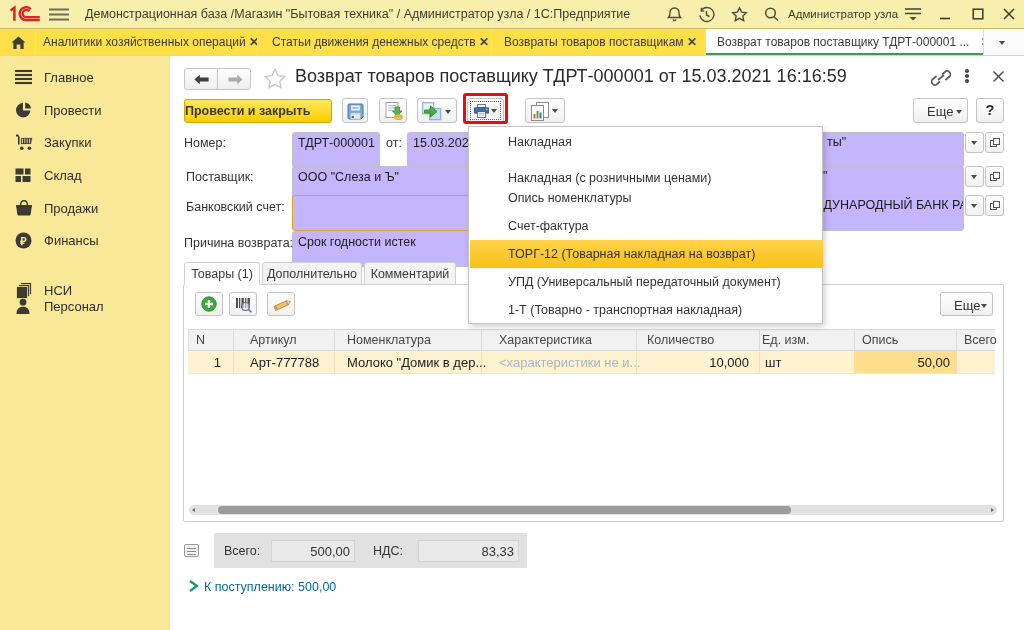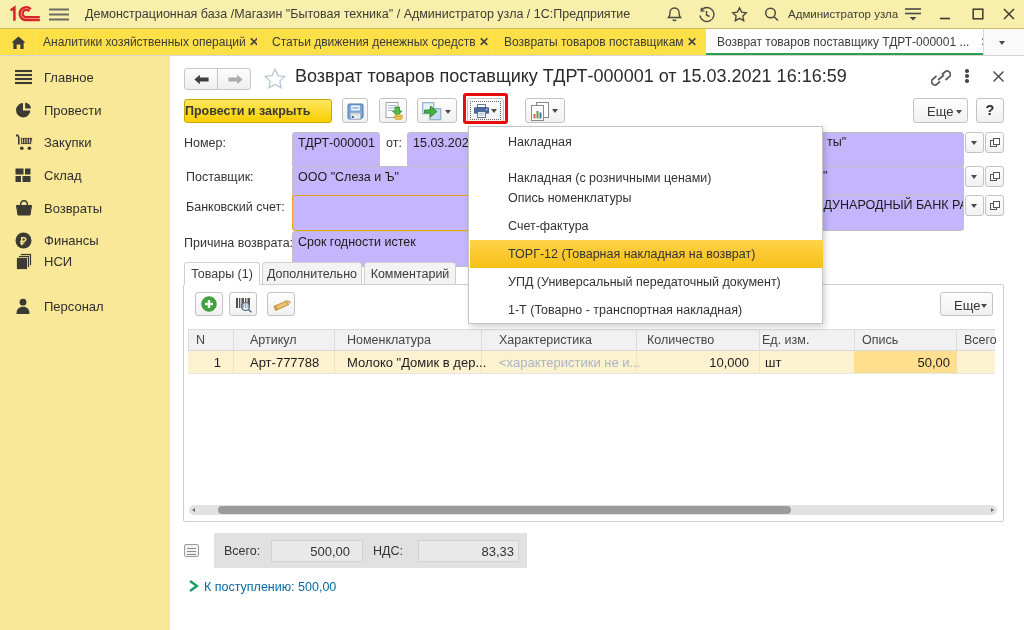--- a/index.html
+++ b/index.html
@@ -188,30 +188,30 @@
         </svg>
       <div class="lbl">Закупки</div>
     </div>
     <div class="sbitem" style="top:144px;">
       <svg width="18" height="16" viewBox="0 0 18 16">
           <g fill="none" stroke="#3b3b33">
             <path d="M5.5,6 C5.5,2 7,0.8 9,0.8 C11,0.8 12.5,2 12.5,6" stroke-width="1.5" fill="none"></path>
             <path d="M1.5,5.5 L16.5,5.5 L15,15 L3,15 Z" fill="#3b3b33"></path>
           </g>
         </svg>
-      <div class="lbl">Возвраты</div>
+      <div class="lbl">Продажи</div>
     </div>
     <div class="sbitem" style="top:176px;">
       <svg width="17" height="17" viewBox="0 0 17 17">
           <circle cx="8.5" cy="8.5" r="8" fill="#3b3b33"></circle>
           <text x="8.5" y="12.5" text-anchor="middle" font-size="11" font-weight="bold" fill="#F9E897" font-family="Liberation Sans">₽</text>
         </svg>
       <div class="lbl">Финансы</div>
     </div>
-    <div class="sbitem" style="top:197px;">
+    <div class="sbitem" style="top:226px;">
       <svg width="17" height="17" viewBox="0 0 17 17">
           <g fill="#3b3b33" stroke="#F9E897" stroke-width="0.8">
             <rect x="5.5" y="0.5" width="11" height="12"></rect>
             <rect x="3.5" y="2.5" width="11" height="12"></rect>
             <rect x="1.5" y="4.5" width="11" height="12"></rect>
           </g>
         </svg>
       <div class="lbl">НСИ</div>
     </div>
     <div class="sbitem" style="top:242px;">
@@ -459,21 +459,21 @@
     <div class="abs" style="right:3px;top:2.5px;width:0;height:0;border-top:2.8px solid transparent;border-bottom:2.8px solid transparent;border-left:3.5px solid #6a6a6a;"></div>
   </div>
 
   <div class="abs" style="left:184px;top:544px;width:15px;height:13px;border:1px solid #9a9a9a;border-radius:2px;background:#f2f2f2;">
     <div style="position:absolute;left:2px;top:2.5px;width:9px;height:1.4px;background:#8a8a8a;"></div>
     <div style="position:absolute;left:2px;top:5.5px;width:9px;height:1.4px;background:#8a8a8a;"></div>
     <div style="position:absolute;left:2px;top:8.5px;width:9px;height:1.4px;background:#8a8a8a;"></div>
   </div>
   <div id="sumbar" class="abs">
     <div class="flabel" style="left:10px;top:11px;">Всего:</div>
-    <div class="sumbox" style="left:57px;top:7px;width:92px;text-align:right;padding:3px 12px 0 0;">500,00</div>
+    <div class="sumbox" style="left:57px;top:7px;width:84px;text-align:right;padding:3px 4px 0 0;">500,00</div>
     <div class="flabel" style="left:159px;top:11px;">НДС:</div>
     <div class="sumbox" style="left:204px;top:7px;width:101px;text-align:right;padding:3px 4px 0 0;">83,33</div>
   </div>
   <svg class="abs" style="left:188px;top:580px" width="11" height="12" viewBox="0 0 11 12">
       <path d="M2,1 L9,6 L2,11" fill="none" stroke="#0E9E64" stroke-width="2.2"></path>
     </svg>
   <div class="abs" id="greenlink">К поступлению: 500,00</div>
 
   <div id="menu" class="abs">
     <div class="mi" style="top:1px;">Накладная</div>

